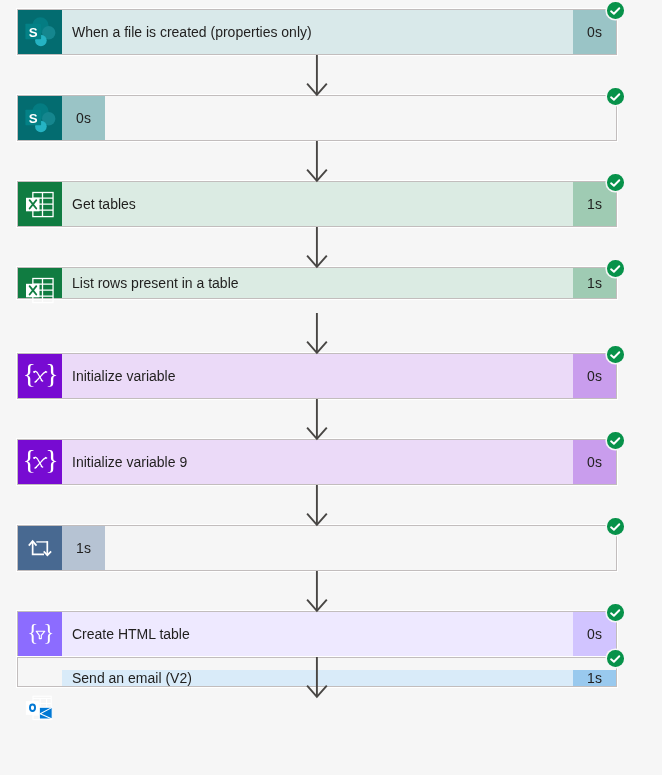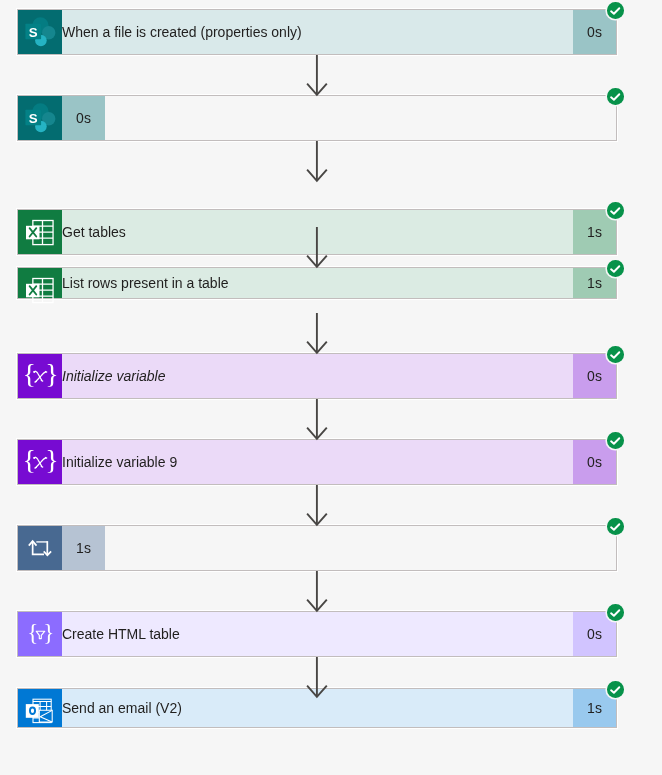--- a/index.html
+++ b/index.html
@@ -6,21 +6,21 @@
   html,body{margin:0;padding:0;}
   body{width:662px;height:775px;background:#f6f6f6;
        font-family:"Liberation Sans",sans-serif;overflow:hidden;
        -webkit-font-smoothing:antialiased;}
   .flow{position:relative;width:662px;height:775px;}
   .step{position:absolute;left:17px;width:600px;height:45px;display:flex;align-items:stretch;
         border:1.2px solid #c2bdbd;box-sizing:border-box;box-shadow:0 0 0 1px #fff;}
   .icon{width:44px;flex:0 0 44px;position:relative;}
   .icon svg{display:block;position:absolute;left:0;top:0;}
   .icon svg text{transform:translateZ(0);}
-  .title{flex:1;display:flex;align-items:center;padding-left:0;font-size:14px;color:#201f1e;}
+  .title{flex:1;display:flex;align-items:center;padding-left:10px;font-size:14px;color:#201f1e;}
   .dur{width:43px;flex:0 0 43px;display:flex;align-items:center;justify-content:center;font-size:14px;color:#201f1e;}
   .badge{position:absolute;right:-7.5px;top:-7.7px;width:16.6px;height:16.6px;border-radius:50%;
          background:#07924a;box-shadow:0 0 0 1.6px #f6f6f6;}
   .badge svg{position:absolute;left:0;top:0;}
   .arrow{position:absolute;left:302px;width:30px;overflow:visible;z-index:2;}
 </style>
 </head>
 <body>
 
 <div class="flow" id="flow">
@@ -60,21 +60,21 @@
       <div class="badge">
         <svg width="16.6" height="16.6" viewBox="0 0 16.6 16.6">
           <path d="M4.1 9.3 L6.9 11.8 L12.3 6.3" stroke="#fff" stroke-width="1.95" fill="none" stroke-linecap="round" stroke-linejoin="round"></path>
         </svg>
       </div>
     </div>
     <div class="arrow" style="top: 140.9px; height: 39.9px;"><svg width="30" height="42" viewBox="0 0 30 42">
         <path d="M14.9 0 L14.9 39.2" stroke="#484644" stroke-width="1.9" fill="none"></path>
         <path d="M5.1 28.6 L14.9 39.9 L24.8 28.6" stroke="#484644" stroke-width="1.9" fill="none" stroke-linejoin="miter"></path>
       </svg></div>
-    <div class="step" style="top: 180.8px; height: 46.1px; margin-top: 28px;">
+    <div class="step" style="top: 180.8px; height: 46.1px;">
       <div class="icon" style="background: rgb(16, 124, 65);">
         <svg width="45" height="45" viewBox="0 0 45 45">
    <g stroke="#fff" stroke-width="1.3" fill="none">
      <rect x="14.85" y="10.5" width="20.2" height="24.1"></rect>
      <path d="M24.5 10.5 L24.5 34.6 M14.85 16.2 L35.05 16.2 M14.85 22.2 L35.05 22.2 M14.85 28.2 L35.05 28.2"></path>
    </g>
    <rect x="8" y="15.8" width="13.5" height="13.5" fill="#fff"></rect>
    <path d="M11.6 18.1 L18.3 26.5 M18.3 18.1 L11.6 26.5" stroke="#107c41" stroke-width="1.8" fill="none" stroke-linecap="round"></path>
  </svg>
       </div>
@@ -118,21 +118,21 @@
         <svg width="45" height="45" viewBox="0 0 45 45">
    <text x="4.6" y="29.3" font-family="Liberation Serif,serif" font-size="28" fill="#fff">{</text>
    <text x="27.3" y="29.3" font-family="Liberation Serif,serif" font-size="28" fill="#fff">}</text>
    <g transform="translate(15.5,14.6)" fill="none" stroke="#fff" stroke-width="1.3" stroke-linecap="round">
      <path d="M0.7 3.6 C1.9 2.3 3.3 2.8 4.2 4.6 L8.2 11.6"></path>
      <path d="M12.3 3.3 C10.6 3.8 9.1 5.3 7.8 7.0 L2.1 13.1"></path>
      <path d="M0.2 3.2 L1.8 2.7 M11.9 2.9 L13.2 3.5 M1.4 13.4 L2.8 12.7 M7.8 11.9 L9.2 12.5"></path>
    </g>
  </svg>
       </div>
-      <div class="title" style="background: rgb(235, 218, 248); font-style: italic;">Initialize variable</div>
+      <div class="title" style="background: rgb(235, 218, 248);">Initialize variable</div>
       <div class="dur" style="background: rgb(201, 157, 237);">0s</div>
       <div class="badge">
         <svg width="16.6" height="16.6" viewBox="0 0 16.6 16.6">
           <path d="M4.1 9.3 L6.9 11.8 L12.3 6.3" stroke="#fff" stroke-width="1.95" fill="none" stroke-linecap="round" stroke-linejoin="round"></path>
         </svg>
       </div>
     </div>
     <div class="arrow" style="top: 398.9px; height: 39.9px;"><svg width="30" height="42" viewBox="0 0 30 42">
         <path d="M14.9 0 L14.9 39.2" stroke="#484644" stroke-width="1.9" fill="none"></path>
         <path d="M5.1 28.6 L14.9 39.9 L24.8 28.6" stroke="#484644" stroke-width="1.9" fill="none" stroke-linejoin="miter"></path>
@@ -197,21 +197,21 @@
       <div class="badge">
         <svg width="16.6" height="16.6" viewBox="0 0 16.6 16.6">
           <path d="M4.1 9.3 L6.9 11.8 L12.3 6.3" stroke="#fff" stroke-width="1.95" fill="none" stroke-linecap="round" stroke-linejoin="round"></path>
         </svg>
       </div>
     </div>
     <div class="arrow" style="top: 656.9px; height: 39.9px;"><svg width="30" height="42" viewBox="0 0 30 42">
         <path d="M14.9 0 L14.9 39.2" stroke="#484644" stroke-width="1.9" fill="none"></path>
         <path d="M5.1 28.6 L14.9 39.9 L24.8 28.6" stroke="#484644" stroke-width="1.9" fill="none" stroke-linejoin="miter"></path>
       </svg></div>
-    <div class="step" style="top: 688px; height: 40px;">
+    <div class="step" style="top: 657px; height: 30px; align-items: flex-end;">
       <div class="icon" style="background: rgb(0, 120, 212);">
         <svg width="45" height="45" viewBox="0 0 45 45">
    <g fill="none" stroke="#fff" stroke-width="1.05">
      <rect x="15.0" y="10.2" width="18.2" height="23.4"></rect>
      <path d="M15.0 12.4 L33.2 12.4 M15.0 17.5 L33.2 17.5 M15.0 23.3 L33.2 23.3 M15.0 29.0 L33.2 29.0"></path>
      <path d="M22.1 12.4 L22.1 33.6 M28.6 12.4 L28.6 33.6"></path>
    </g>
    <path d="M21.3 21.3 L34.2 21.3 L34.2 33.0 L21.3 33.0 Z" fill="#0078d4" stroke="#fff" stroke-width="1.05" stroke-linejoin="miter"></path>
    <path d="M34.2 21.4 L22.2 27.8 L34.1 32.9" fill="none" stroke="#fff" stroke-width="1.05" stroke-linejoin="round"></path>
    <rect x="7.8" y="15.1" width="13.0" height="13.7" fill="#fff"></rect>

